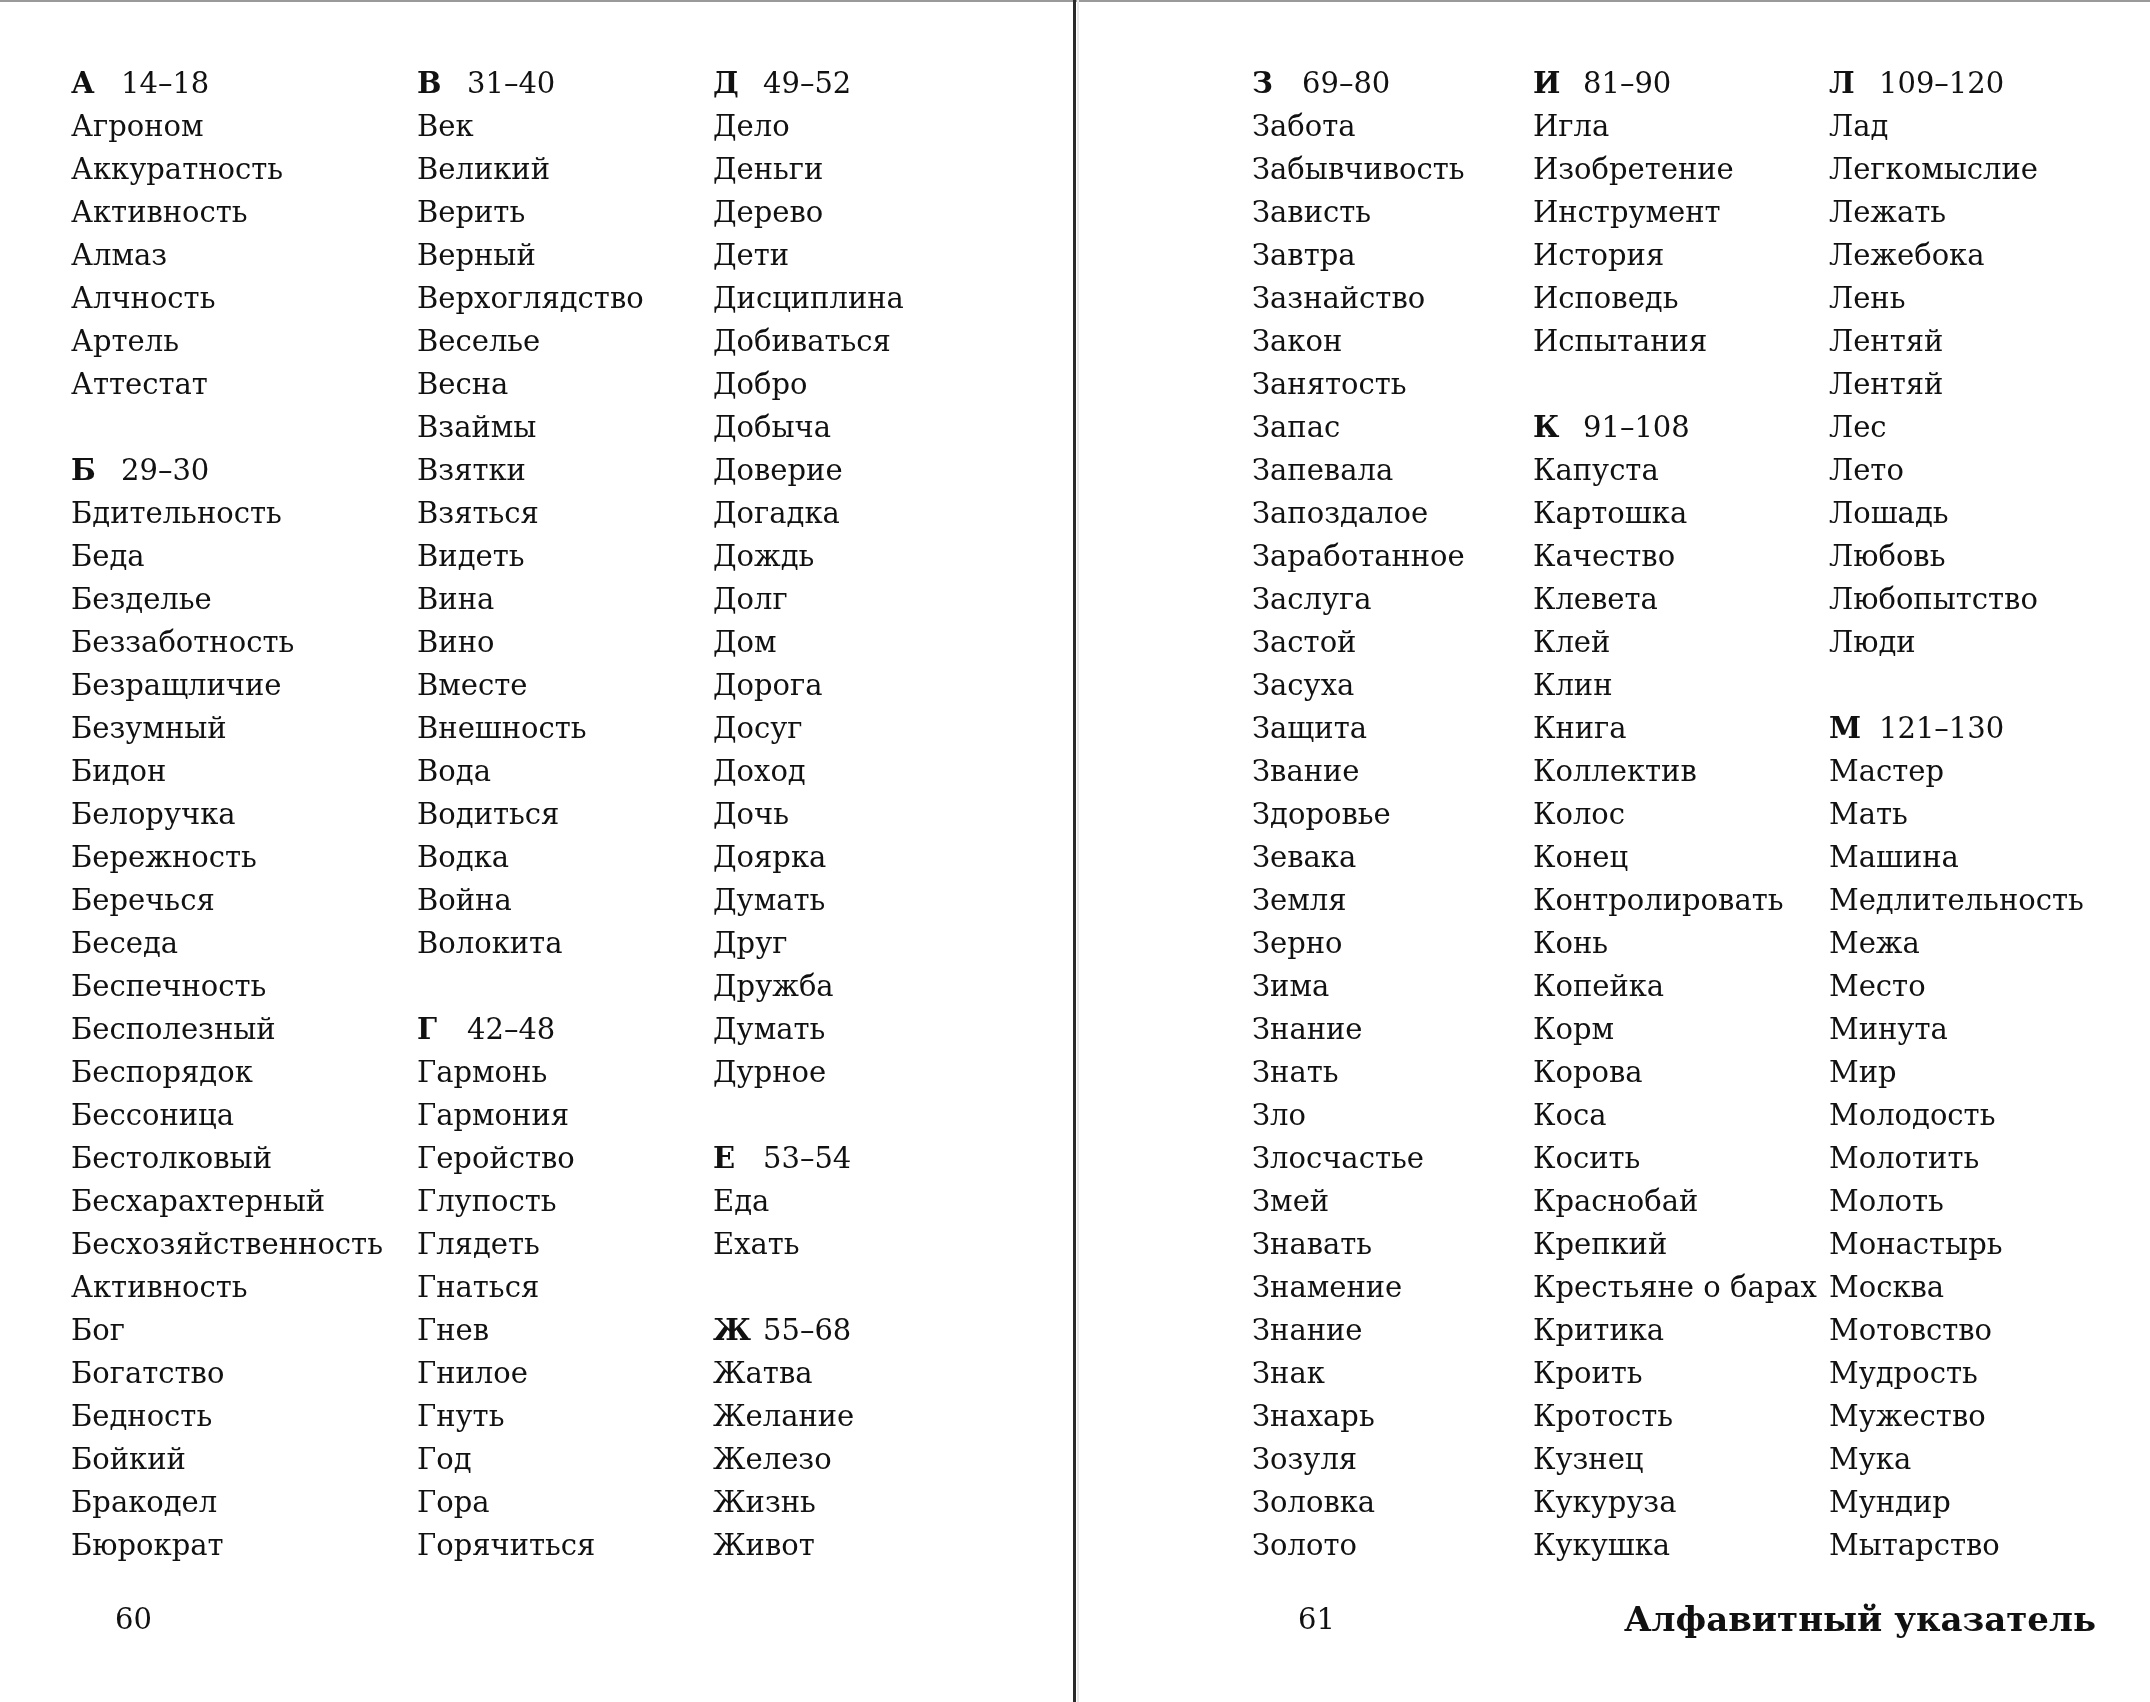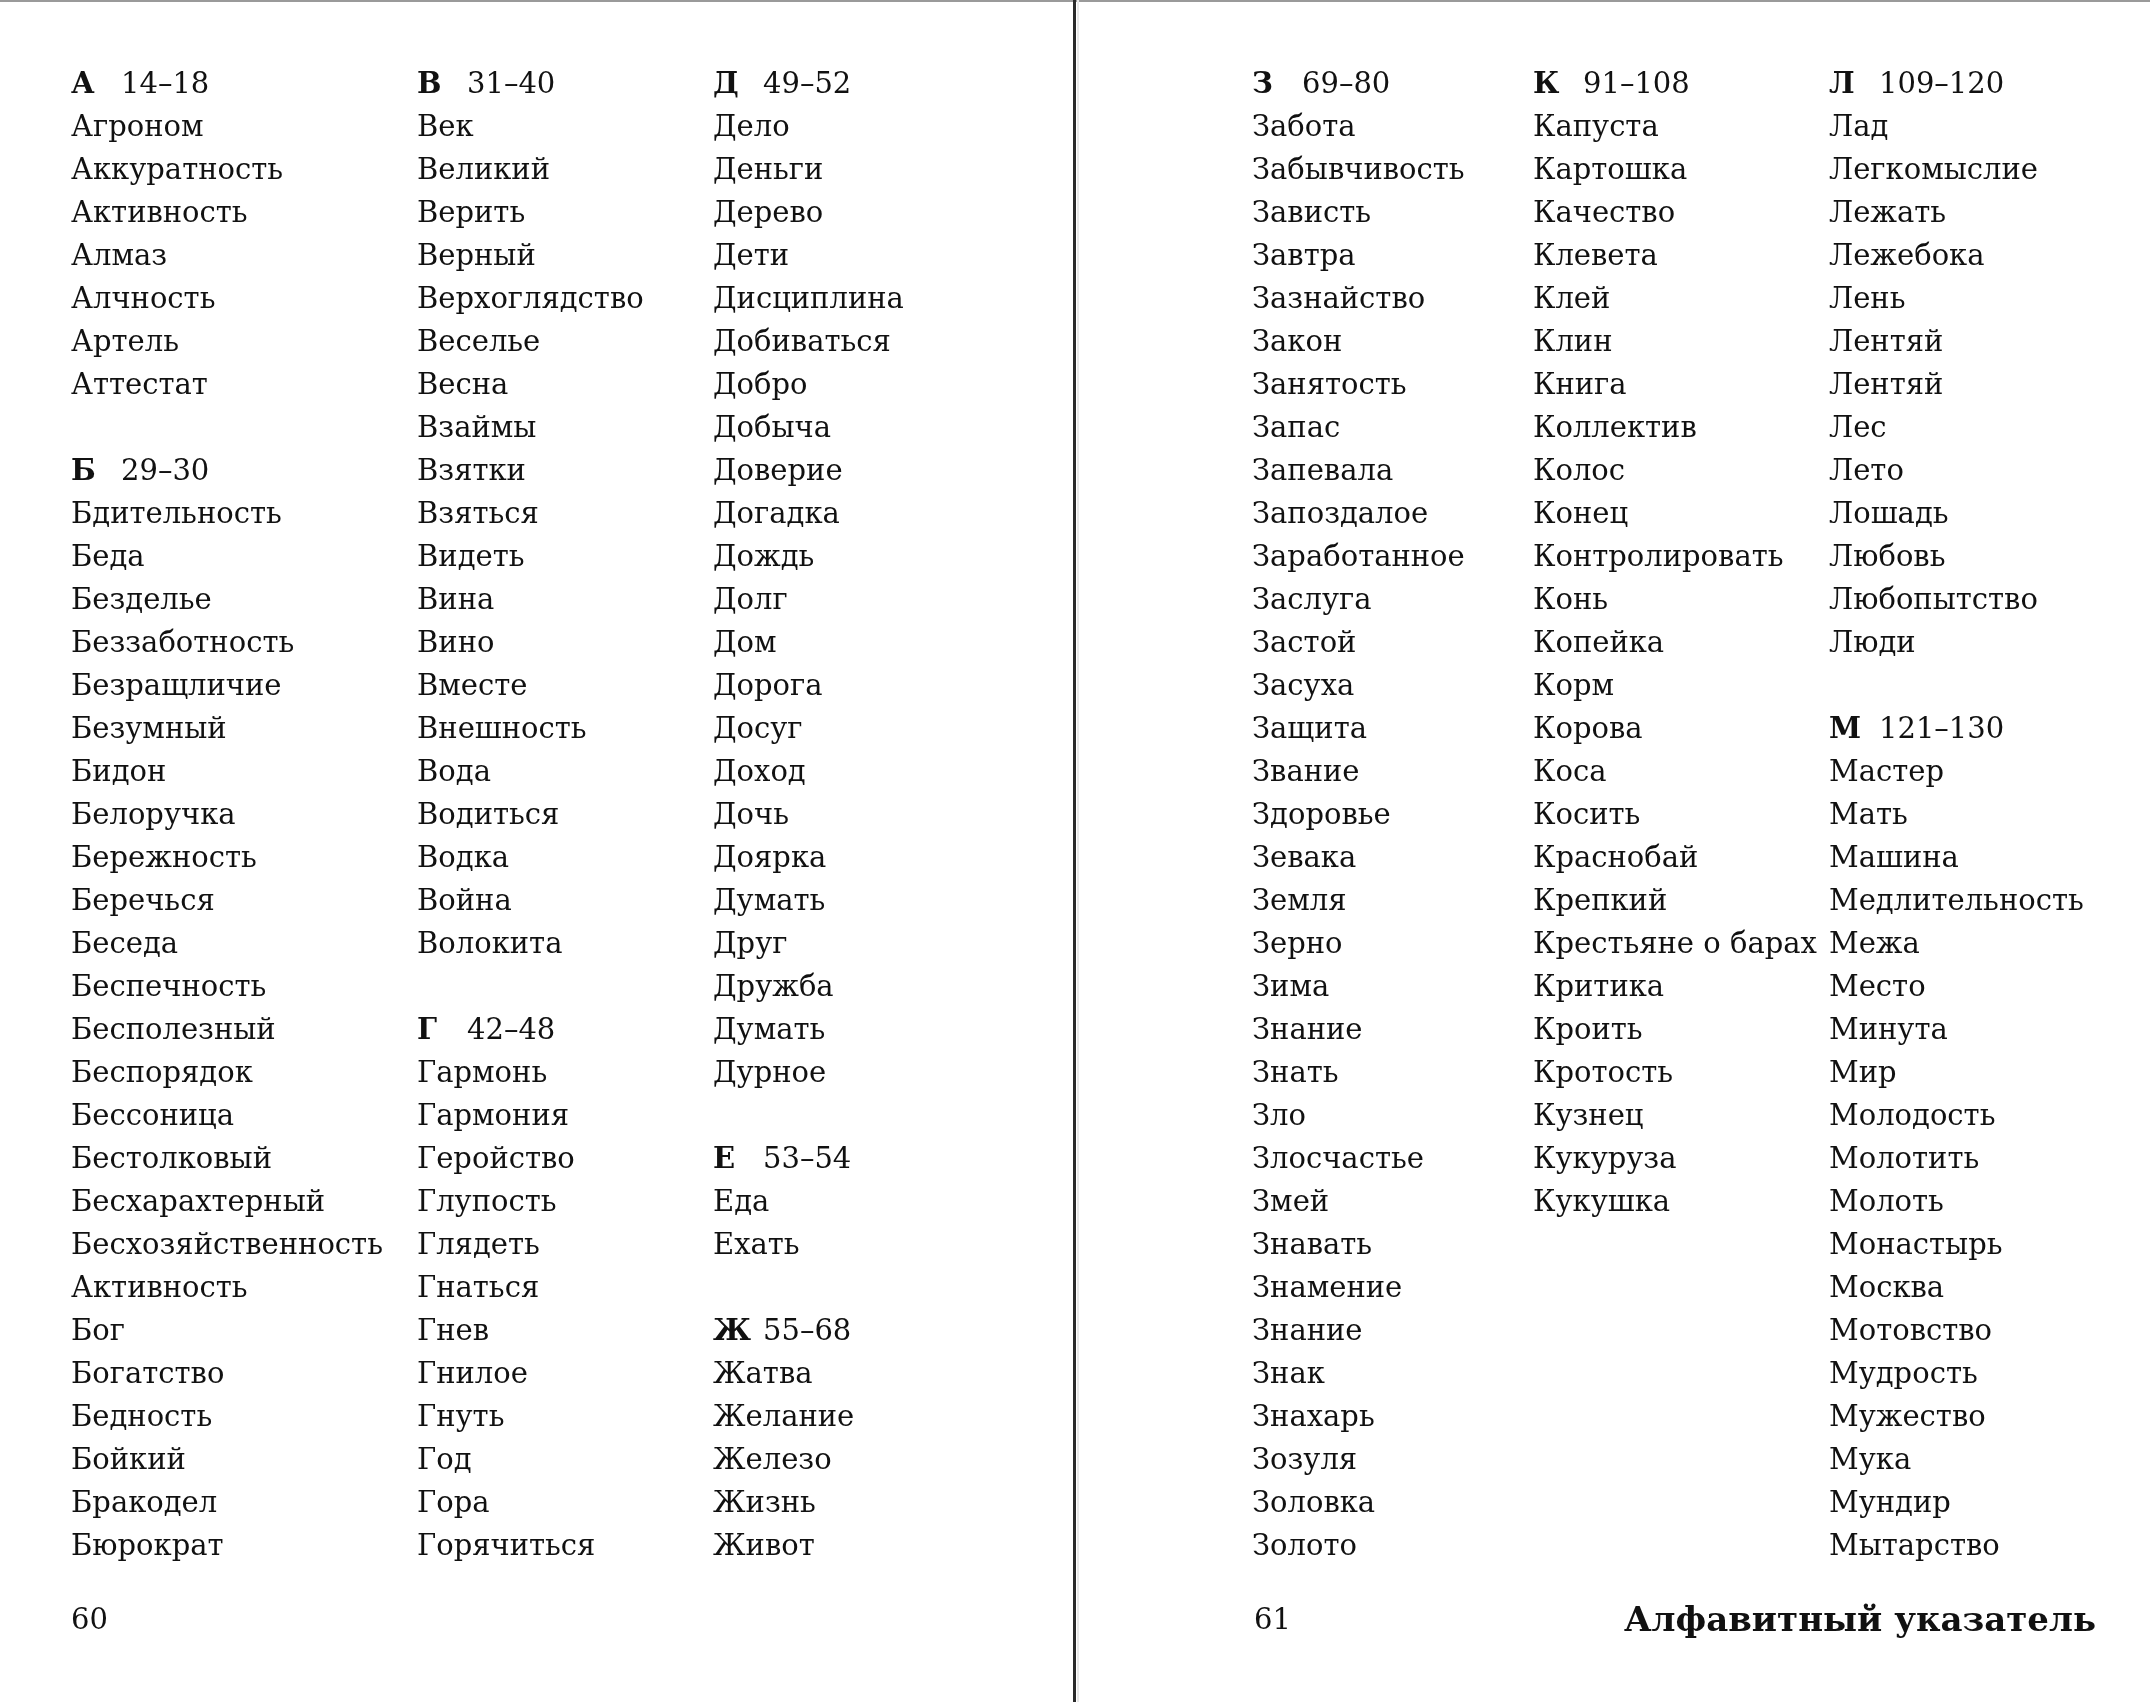--- a/index.html
+++ b/index.html
@@ -11,21 +11,21 @@
   .spine { position: absolute; left: 1073px; top: 0; width: 3px; height: 1702px; background: #2a2a2a; }
   .spine-shadow { position: absolute; left: 1077px; top: 0; width: 2.3px; height: 1702px; background: #e8e8e8; }
   .page { position: absolute; top: 0; height: 1702px; padding-left: 13px; }
   .page.left { left: 0; width: 1073px; }
   .page.right { left: 1080px; width: 1071px; border-radius: 22px; }
   .col { position: absolute; top: 62px; }
   .section { margin: 0 0 43px 0; }
   .row { height: 43px; line-height: 43px; font-size: 29px; white-space: nowrap; }
   .head { font-size: 29px; height: 43px; line-height: 43px; white-space: nowrap; }
   .head .letter { font-weight: bold; display: inline-block; min-width: 50px; }
-  .pagenum { position: absolute; top: 1598px; font-size: 29px; line-height: 42px; }
+  .pagenum { position: absolute; top: 1598px; font-size: 29px; line-height: 42px; margin-left: 44px; }
   .runhead { position: absolute; top: 1598px; font-size: 34px; font-weight: bold; line-height: 42px; right: 68px; }
 </style>
 </head>
 <body>
 
 <div class="topline"></div>
 
 <div class="page left">
   <div class="col" style="left:71px">
       <div class="section">
@@ -189,20 +189,29 @@
         <div class="row">Знание</div>
         <div class="row">Знак</div>
         <div class="row">Знахарь</div>
         <div class="row">Зозуля</div>
         <div class="row">Золовка</div>
         <div class="row">Золото</div>
       </div>
     </div>
   <div class="col" style="left:453px">
       <div class="section">
+        <div class="head"><span class="letter">И</span><span class="range">81–90</span></div>
+        <div class="row">Игла</div>
+        <div class="row">Изобретение</div>
+        <div class="row">Инструмент</div>
+        <div class="row">История</div>
+        <div class="row">Исповедь</div>
+        <div class="row">Испытания</div>
+      </div>
+      <div class="section">
         <div class="head"><span class="letter">К</span><span class="range">91–108</span></div>
         <div class="row">Капуста</div>
         <div class="row">Картошка</div>
         <div class="row">Качество</div>
         <div class="row">Клевета</div>
         <div class="row">Клей</div>
         <div class="row">Клин</div>
         <div class="row">Книга</div>
         <div class="row">Коллектив</div>
         <div class="row">Колос</div>

